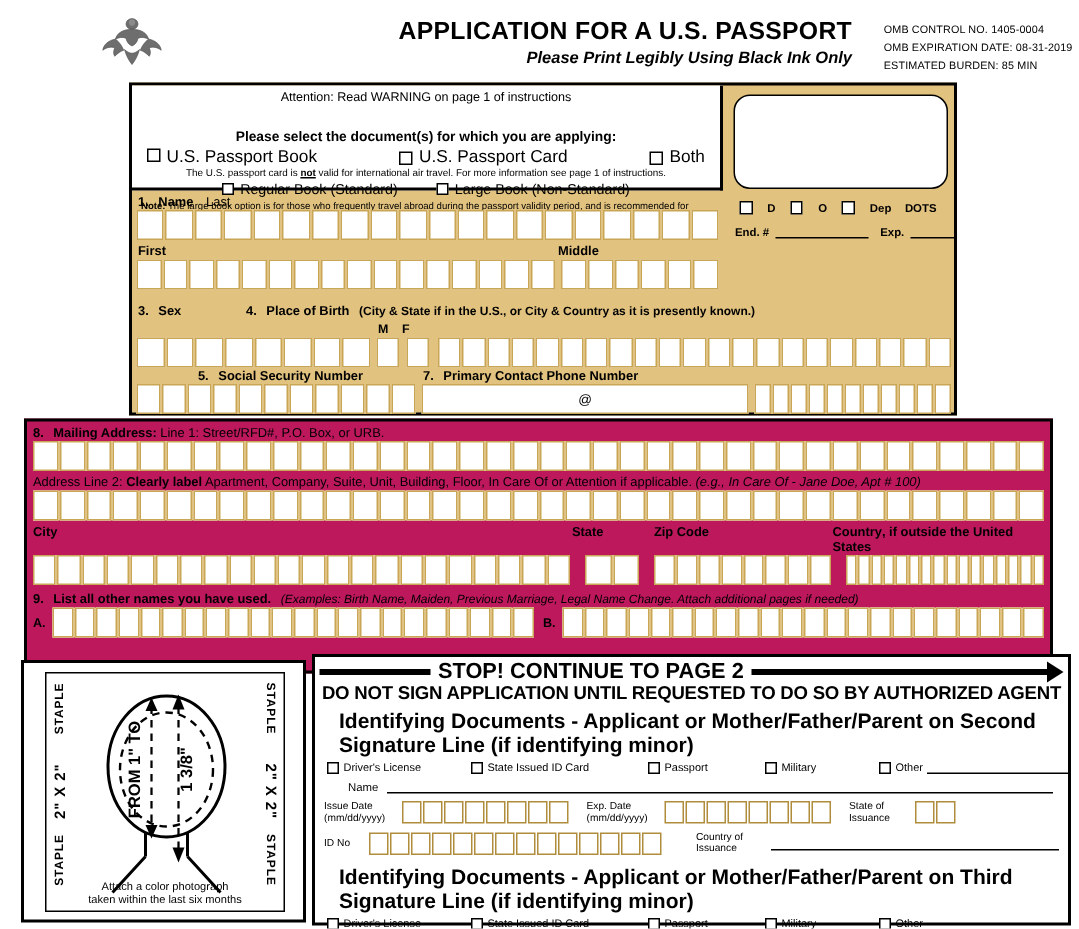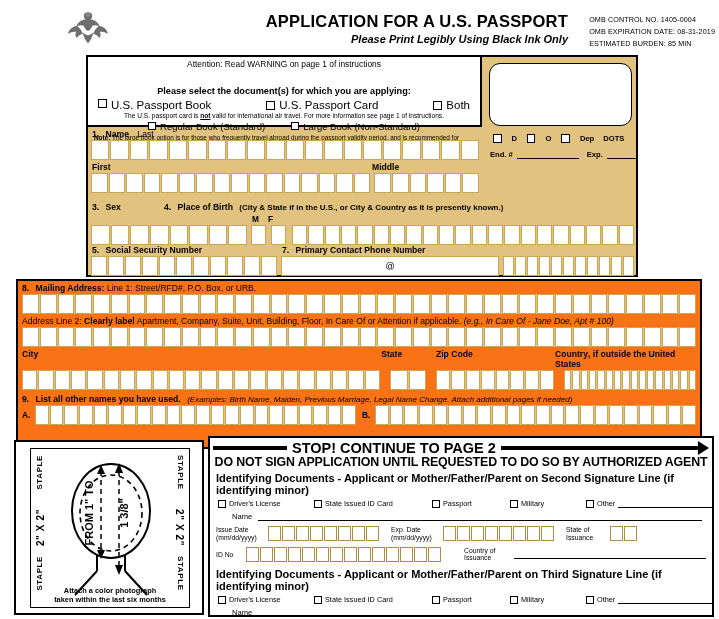--- a/index.html
+++ b/index.html
@@ -46,21 +46,21 @@
   .frame-top {
     position: absolute;
     left: 86px; top: 55px; width: 552px; height: 222px;
     border: 2.5px solid #000;
     background: #e2c27f;
   }
   .frame-mid {
     position: absolute;
     left: 16px; top: 279px; width: 686px; height: 170px;
     border: 2.5px solid #000;
-    background: #f97316;
+    background: #be185d;
   }
 
   
   .docsel {
     position: absolute; left: 0; top: 0; width: 394px; height: 70px;
     background: #fff;
     border-right: 2.5px solid #000;
     border-bottom: 2.5px solid #000;
     padding: 2px 4px 0 4px;
   }
@@ -113,21 +113,21 @@
 
   
   .sec-name { position: absolute; left: 0; top: 70px; width: 394px; }
   .namerow { padding: 0 3px; }
 
   .splitlab { display: flex; font-size: 8.6px; font-weight: bold; padding: 2px 0 1px 4px; }
 
   
   .sec234 { position: absolute; left: 0; top: 143px; width: 549px; }
   .r234 { display: flex; align-items: flex-end; padding: 0 3px; }
-  .sec567 { position: absolute; left: 0; top: 186px; width: 549px; }
+  .sec567 { position: absolute; left: 0; top: 186px; width: 549px; text-align: center; }
 
   .mf { display: flex; font-size: 8.3px; font-weight: bold; }
 
   
   .mrow { padding: 0 4px; }
 
   
   .stopbox {
     position: absolute; left: 208px; top: 436px; width: 506px; height: 181px;
     border: 2.5px solid #000; background: #fff;
@@ -141,21 +141,21 @@
   .bar-r { height: 4px; background: #000; flex: 1; }
   .arrow-head {
     width: 0; height: 0;
     border-top: 7px solid transparent; border-bottom: 7px solid transparent;
     border-left: 11px solid #000;
   }
   .donotsign {
     font-size: 12.4px; font-weight: bold; text-align: center; letter-spacing: -0.15px;
     margin-top: -1px;
   }
-  .idhead { font-size: 11px; font-weight: bold; padding: 3px 0 0 6px; }
+  .idhead { font-size: 14px; font-weight: bold; padding: 3px 0 0 16px; }
   .idcbrow { display: flex; align-items: center; padding: 3px 0 0 8px; font-size: 7.3px; }
   .idcbrow .item { display: flex; align-items: center; }
   .idcbrow .item .t { margin-left: 3px; }
   .namelabel-row { display: flex; align-items: flex-end; padding: 4px 10px 0 22px; font-size: 7.6px;}
 
   .datesrow { display: flex; align-items: center; padding: 5px 6px 0 6px; font-size: 6.8px; }
   .minicells { display: flex; }
   .minicells .mc {
     width: 13px; height: 15px; border: 1.2px solid #b08d3d; background: #fff;
     margin-right: 1px;
@@ -173,21 +173,21 @@
     border: 1.2px solid #000;
   }
   .vtext {
     position: absolute; font-size: 8px; font-weight: bold;
     letter-spacing: 0.6px; white-space: nowrap;
   }
   .vtext.l { writing-mode: vertical-rl; transform: rotate(180deg); }
   .vtext.r { writing-mode: vertical-rl; }
   .photocap {
     position: absolute; bottom: 2px; left: 0; width: 100%;
-    text-align: center; font-size: 7.4px; line-height: 1.2; font-weight: bold;
+    text-align: center; font-size: 7.4px; line-height: 1.2;
   }
 </style>
 </head>
 <body>
 
 <div class="header">
   <div class="seal">
     <svg viewBox="0 0 44 44" width="44" height="44" aria-hidden="true">
       <g fill="#6e6e6e" stroke="#4a4a4a" stroke-width="0.4">
         <ellipse cx="22" cy="10" rx="4" ry="3.6"></ellipse>

